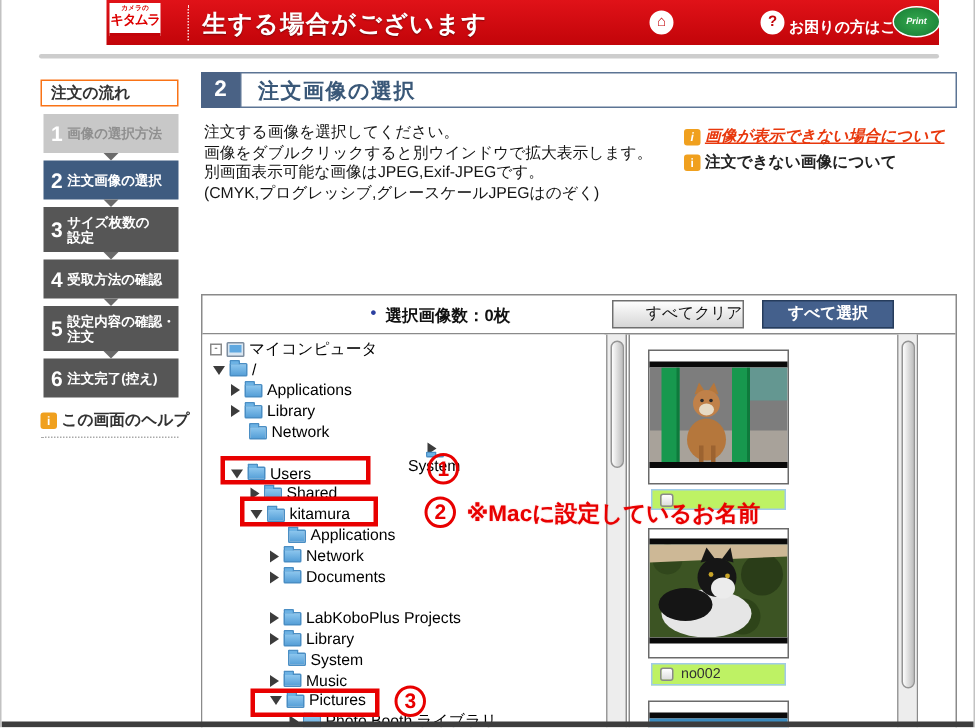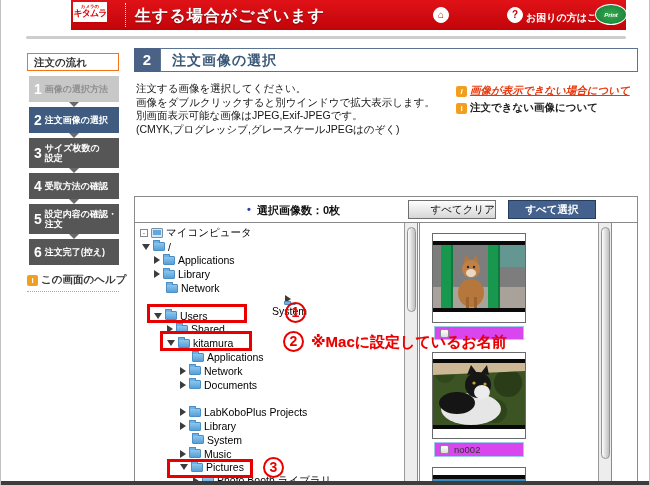--- a/index.html
+++ b/index.html
@@ -91,21 +91,21 @@
 
   
   .sbtrack { background:#ededed; border-left:1px solid #9a9a9a; width:13px; }
   .sbthumb { position:absolute; left:2px; width:9px; border-radius:4.5px;
              background:linear-gradient(90deg,#fdfdfd,#bfbfbf); border:1px solid #949494; }
 
   
   .thumb { position:absolute; left:431px; width:94px; background:#fff; border:1px solid #6a6a6a;
            display:flex; flex-direction:column; cursor:pointer;}
   .lbx { background:#0a0a0a; height:4px; }
-  .ckrow { position:absolute; left:433px; width:90px; border:1px solid #a0cbe8; background:#d946ef;
+  .ckrow { position:absolute; left:433px; width:90px; border:1px solid #a0cbe8; background:#bef264;
            display:flex; align-items:center; }
   .ckbox { width:9px; height:9px; border:1px solid #8a8a8a; border-radius:2px; margin:0 5px 0 5px;
            background:linear-gradient(#fff,#ddd); cursor:pointer;}
   .cklbl { font-size:9.5px; color:#333; }
 
   
   .rbox { border:3px solid #e80000; background:transparent; z-index:30;}
   .rcirc { width:21px; height:21px; border:2.5px solid #e80000; border-radius:50%; color:#e80000;
            font-size:14px; font-weight:bold; text-align:center; line-height:17px; z-index:30; background:transparent;}
   .rtext { color:#e80000; font-size:15px; font-weight:bold; z-index:30; white-space:nowrap;

